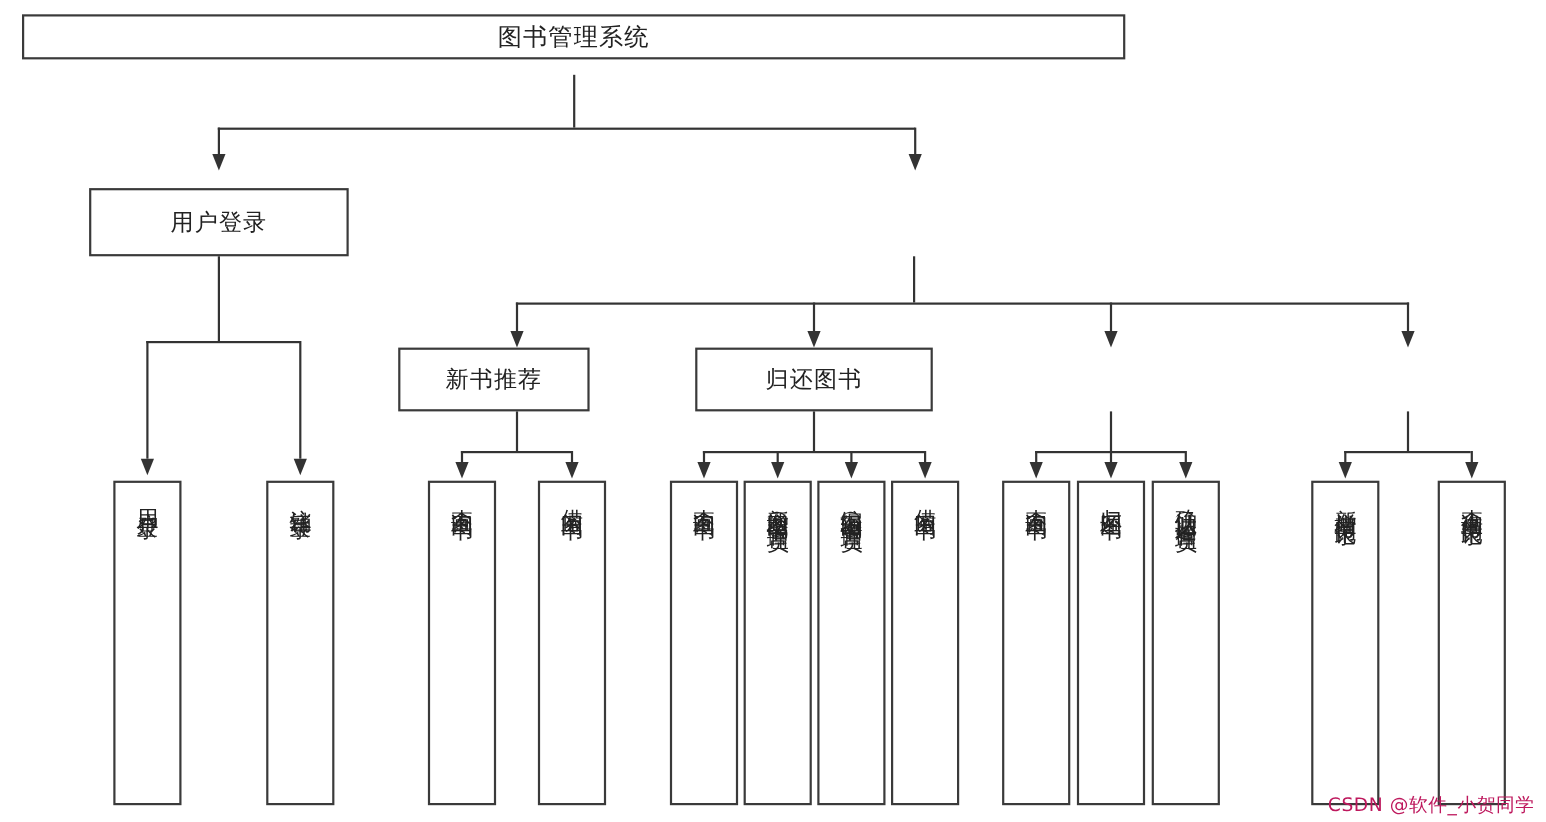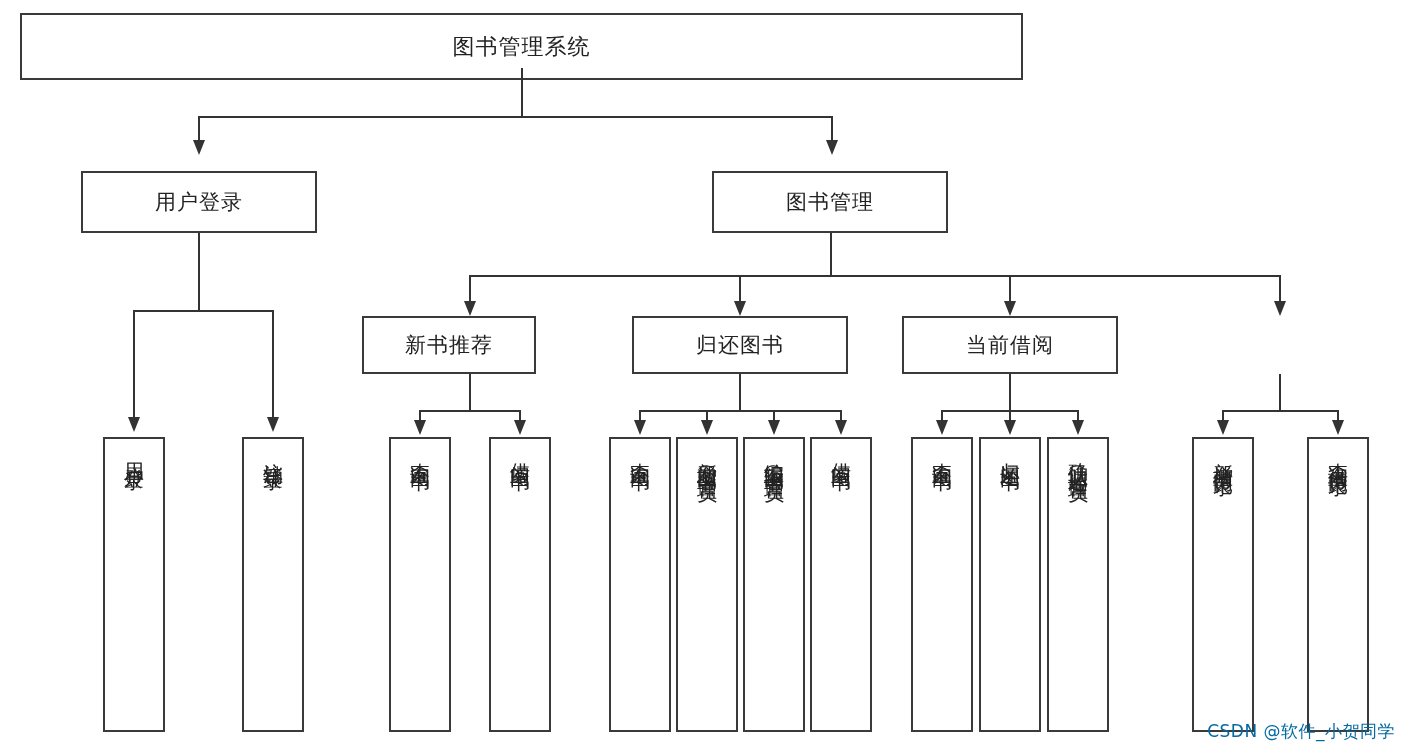--- a/index.html
+++ b/index.html
@@ -65,49 +65,46 @@
     border-left:6px solid transparent;
     border-right:6px solid transparent;
     border-top:15px solid #333333;
   }
   
   #watermark{
     position:absolute;
     right:10px;
     bottom:4px;
     font-size:17px;
-    color:#0369a1;
+    color:#be185d;
     letter-spacing:0.5px;
     white-space:nowrap;
     user-select:none;
   }
 </style>
 </head>
 <body>
 
 <div id="canvas">
 
-  <div class="node root" style="left:20px;top:13px;width:1003px;height:67px;">
+  <div class="node root" style="left:20px;top:13px;width:1003px;height:41px;">
     <span>图书管理系统</span>
   </div>
 
   <div class="lineV" style="left:521px;top:68px;height:48px;"></div>
   <div class="lineH" style="left:198px;top:116px;width:634px;"></div>
   <div class="lineV" style="left:198px;top:116px;height:24px;"></div>
   <div class="arrow" style="left:193px;top:140px;"></div>
   <div class="lineV" style="left:831px;top:116px;height:24px;"></div>
   <div class="arrow" style="left:826px;top:140px;"></div>
 
   <div class="node lvl2" style="left:81px;top:171px;width:236px;height:62px;">
     <span>用户登录</span>
   </div>
 
-  <div class="node lvl2" style="left:712px;top:171px;width:236px;height:62px;">
-    <span>图书管理</span>
-  </div>
 
   <div class="lineV" style="left:198px;top:233px;height:77px;"></div>
   <div class="lineH" style="left:133px;top:310px;width:140px;"></div>
   <div class="lineV" style="left:133px;top:310px;height:107px;"></div>
   <div class="arrow" style="left:128px;top:417px;"></div>
   <div class="lineV" style="left:272px;top:310px;height:107px;"></div>
   <div class="arrow" style="left:267px;top:417px;"></div>
 
   <div class="lineV" style="left:830px;top:233px;height:42px;"></div>
   <div class="lineH" style="left:469px;top:275px;width:812px;"></div>
@@ -125,23 +122,20 @@
   <div class="arrow" style="left:1274px;top:301px;"></div>
 
   <div class="node lvl3" style="left:362px;top:316px;width:174px;height:58px;">
     <span>新书推荐</span>
   </div>
 
   <div class="node lvl3" style="left:632px;top:316px;width:216px;height:58px;">
     <span>归还图书</span>
   </div>
 
-  <div class="node lvl3" style="left:902px;top:316px;width:216px;height:58px;">
-    <span>当前借阅</span>
-  </div>
 
 
   <div class="lineV" style="left:469px;top:374px;height:36px;"></div>
   <div class="lineH" style="left:419px;top:410px;width:101px;"></div>
   <div class="lineV" style="left:419px;top:410px;height:10px;"></div>
   <div class="arrow" style="left:414px;top:420px;"></div>
   <div class="lineV" style="left:519px;top:410px;height:10px;"></div>
   <div class="arrow" style="left:514px;top:420px;"></div>
 
   <div class="lineV" style="left:739px;top:374px;height:36px;"></div>

